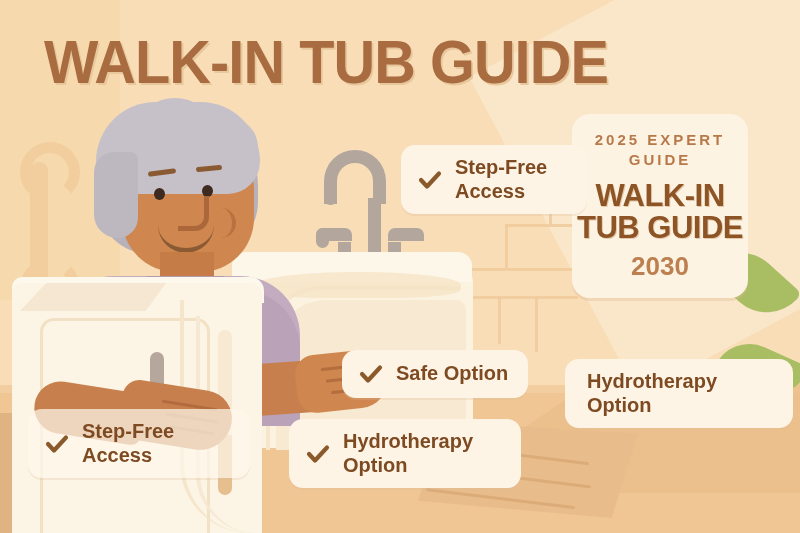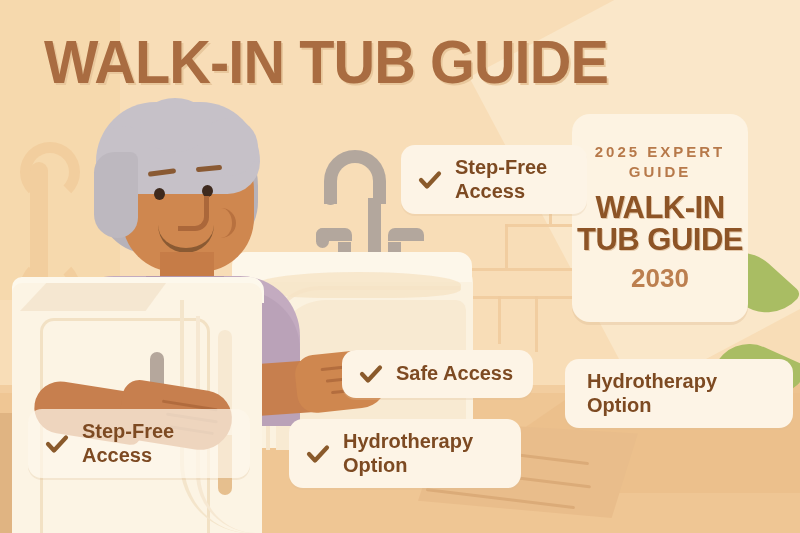--- a/index.html
+++ b/index.html
@@ -291,21 +291,21 @@
     letter-spacing:-1px;
     color:#a96c41;
     text-shadow:2px 2px 0 #e8c79c;
     transform:scaleX(.93);
     transform-origin:left center;
     white-space:nowrap;
   }
 
   
   .badge{
-    position:absolute;left:572px;top:114px;width:176px;height:208px;
+    position:absolute;left:572px;top:114px;width:176px;height:184px;
     background:#fdf3e2;border-radius:18px;
     box-shadow:0 3px 0 rgba(220,186,145,.35);
     display:flex;flex-direction:column;align-items:center;justify-content:center;
     text-align:center;
     font-family:"Liberation Sans", sans-serif;
   }
   .badge-kicker{
     color:#b7794a;font-weight:bold;font-size:15px;letter-spacing:3px;
     line-height:1.32;margin-bottom:10px;
   }
@@ -473,21 +473,21 @@
     <span class="label">Step-Free
 Access</span>
   </div>
 
   <div class="chip" id="chip-safe-bathing">
     <span class="chk">
       <svg viewBox="0 0 26 26">
           <path d="M4 13 L10 19.5 L22 6.5" fill="none" stroke="#8a5a2b" stroke-width="4.2" stroke-linecap="round" stroke-linejoin="round"></path>
         </svg>
     </span>
-    <span class="label">Safe Access</span>
+    <span class="label">Safe Option</span>
   </div>
 
   <div class="chip" id="chip-hydro-mid">
     <span class="chk">
       <svg viewBox="0 0 26 26">
           <path d="M4 13 L10 19.5 L22 6.5" fill="none" stroke="#8a5a2b" stroke-width="4.2" stroke-linecap="round" stroke-linejoin="round"></path>
         </svg>
     </span>
     <span class="label">Hydrotherapy
 Option</span>

